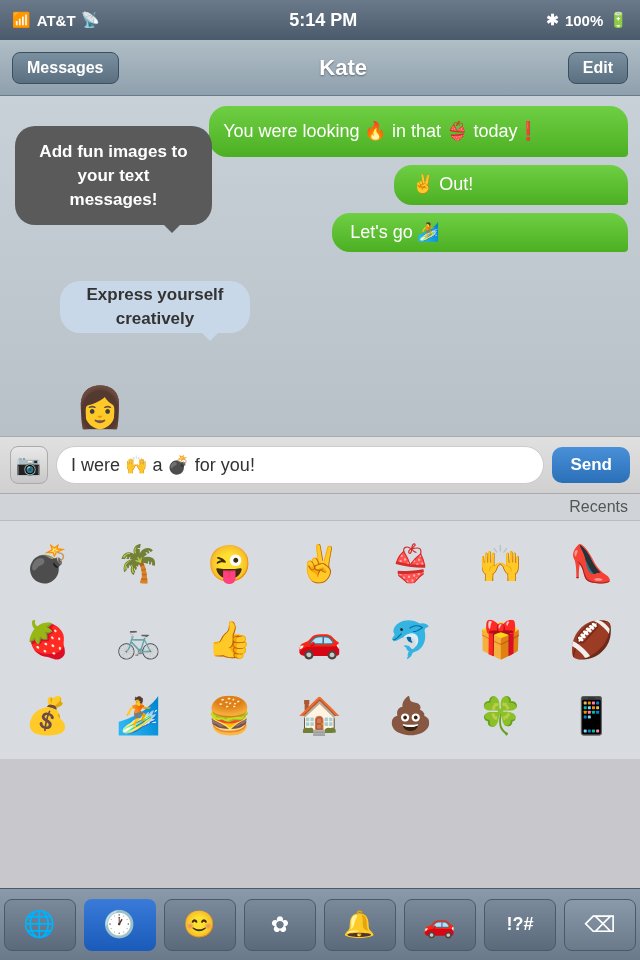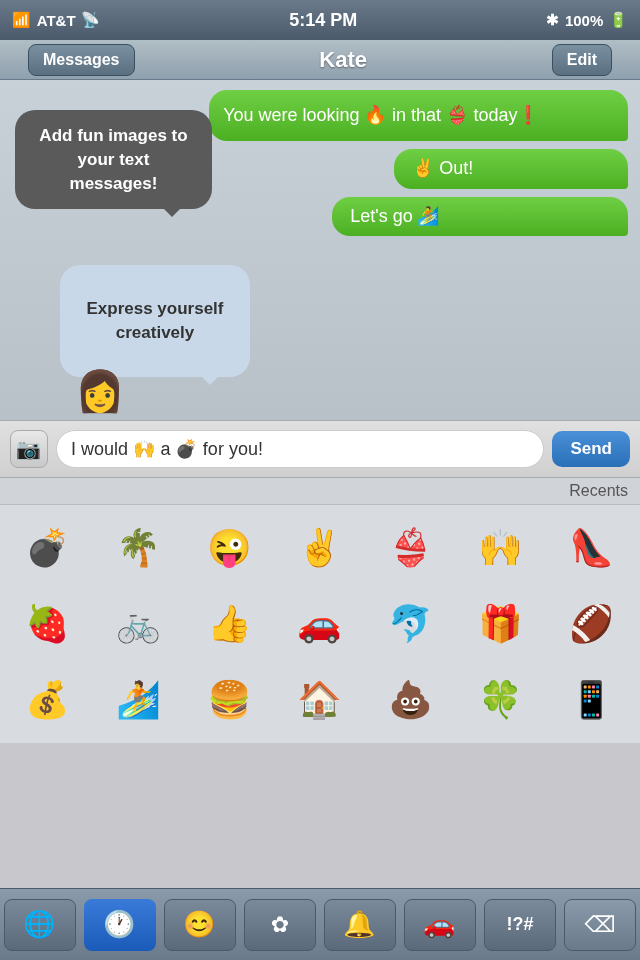--- a/index.html
+++ b/index.html
@@ -23,26 +23,26 @@
       color: white;
       font-size: 16px;
       font-weight: bold;
     }
     .status-left { display: flex; align-items: center; gap: 6px; font-size: 15px; }
     .status-center { font-size: 18px; font-weight: bold; }
     .status-right { display: flex; align-items: center; gap: 6px; font-size: 15px; }
 
     
     #nav-bar {
-      height: 40px;
+      height: 56px;
       background: linear-gradient(to bottom, #b0bec5, #8fa0ae);
       display: flex;
       align-items: center;
       justify-content: space-between;
-      padding: 0 28px;
+      padding: 0 12px;
       border-bottom: 1px solid #6a7a8a;
     }
     .nav-btn {
       background: linear-gradient(to bottom, #7a8fa0, #5a6f80);
       color: white;
       border: 1px solid #3a4f60;
       border-radius: 8px;
       padding: 6px 14px;
       font-size: 16px;
       font-weight: bold;
@@ -121,21 +121,21 @@
       border: 10px solid transparent;
       border-top-color: #5a5a5a;
     }
 
     .speech-bubble-light {
       position: absolute;
       top: 175px;
       left: 60px;
       background: #c8d8e8;
       border-radius: 20px;
-      padding: 32px 18px;
+      padding: 2px 18px;
       width: 190px;
       color: #333;
       font-size: 17px;
       font-weight: bold;
       text-align: center;
       line-height: 1.4;
     }
     .speech-bubble-light::after {
       content: '';
       position: absolute;
@@ -311,21 +311,21 @@
     </div>
     <div class="person-emoji">👩</div>
   </div>
 </div>
 
 <div id="input-bar">
   <div class="camera-btn">
     <span>📷</span>
   </div>
   <div class="text-input-field">
-    <span>I would 🙌 a 💣 for you!</span>
+    <span>I were 🙌 a 💣 for you!</span>
   </div>
   <button class="send-btn">Send</button>
 </div>
 
 <div id="recents-label">
   <span>Recents</span>
 </div>
 
 <div id="emoji-grid">
 

